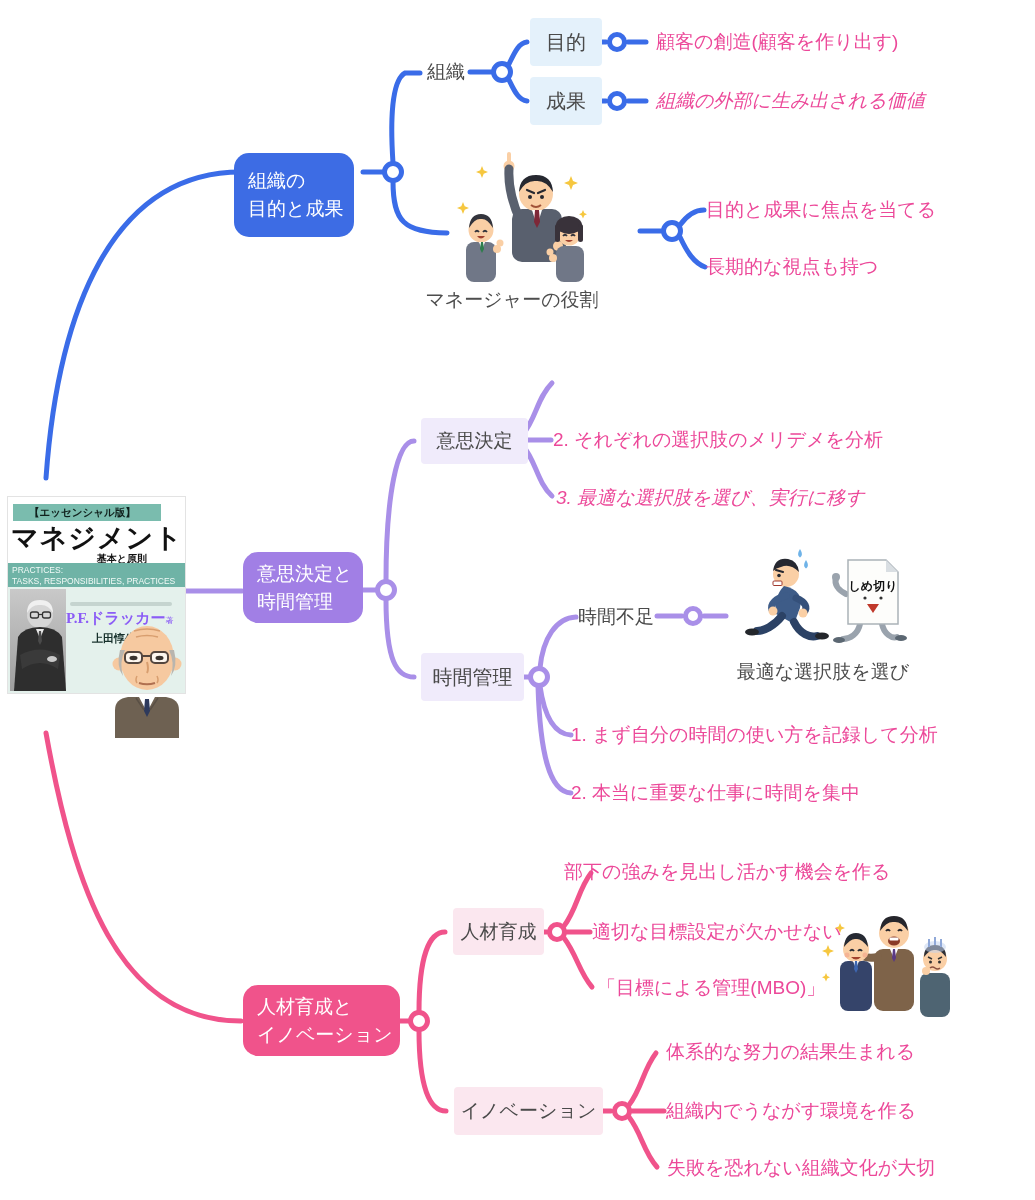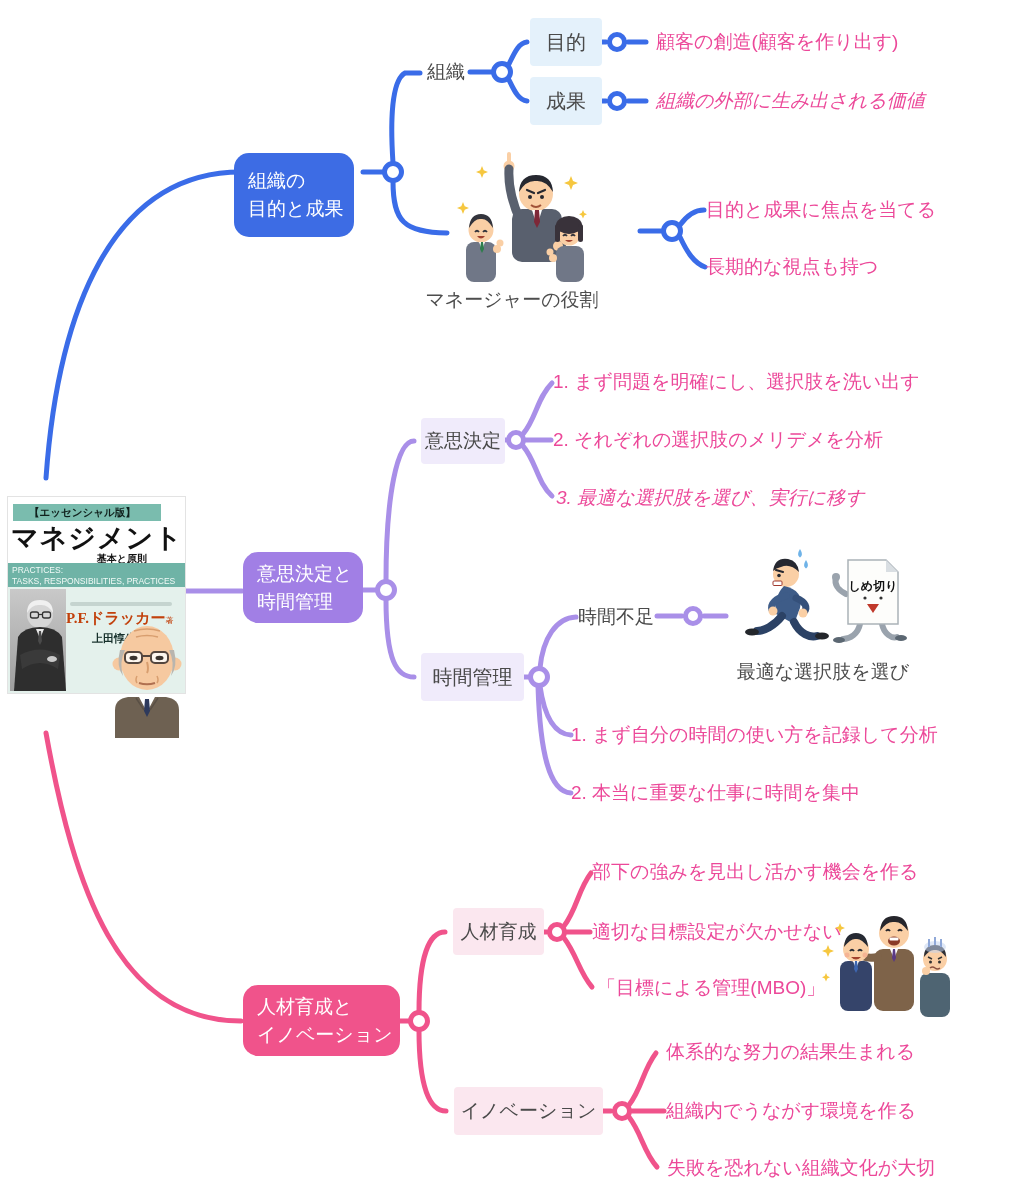--- a/index.html
+++ b/index.html
@@ -26,21 +26,21 @@
   .cover .edition{position:absolute;left:5px;top:7px;width:148px;height:17px;background:#7ABCAE;
                   color:#10201C;font-size:10.5px;font-weight:bold;line-height:17px;padding-left:16px;box-sizing:border-box;}
   .cover .title{position:absolute;left:3px;top:23px;font-family:"Liberation Serif","DejaVu Serif",serif;
                 font-size:27px;font-weight:bold;color:#111;letter-spacing:1px;white-space:nowrap;}
   .cover .subtitle{position:absolute;right:38px;top:55px;font-size:10px;font-weight:bold;color:#111;}
   .cover .band{position:absolute;left:0;top:66px;width:100%;height:24px;background:#6FB3A6;
                color:#F2FAF7;font-size:8.5px;line-height:1.3;padding:2px 0 0 4px;box-sizing:border-box;}
   .cover .lower{position:absolute;left:0;top:90px;width:100%;height:106px;background:#E4F1EC;}
   .cover .fainttext{position:absolute;left:62px;top:15px;width:102px;height:4px;background:#C5D4CF;border-radius:2px;}
   .cover .author{position:absolute;left:58px;top:22px;font-family:"Liberation Serif","DejaVu Serif",serif;
-                 font-size:15px;font-weight:bold;color:#c2410c;white-space:nowrap;}
+                 font-size:15px;font-weight:bold;color:#8b5cf6;white-space:nowrap;}
   .cover .author .role{font-size:8px;font-weight:normal;}
   .cover .translator{position:absolute;left:84px;top:44px;font-family:"Liberation Serif","DejaVu Serif",serif;
                      font-size:11px;font-weight:bold;color:#16302B;white-space:nowrap;}
   .cover .translator .role{font-size:7px;font-weight:normal;}
 </style>
 </head>
 <body>
 
 <div id="stage">
 
@@ -225,22 +225,21 @@
       <circle cx="98" cy="106" r="3.5" fill="#FACFA5"></circle>
   </svg>
   <div class="caption" style="left:424px;top:287px;width:176px;">マネージャーの役割</div>
 
   <div class="leaf" style="left:706px;top:199px;">目的と成果に焦点を当てる</div>
   <div class="leaf" style="left:706px;top:256px;">長期的な視点も持つ</div>
 
   <div class="node-main purple" style="left:243px;top:552px;width:120px;height:71px;">意思決定と
 時間管理</div>
 
-  <div class="node-sub sub-purple" style="left:415px;top:418px;width:84px;height:46px;font-size:19px;">意思決定</div>
-  <div class="leaf" style="left:553px;top:371px;">1. まず問題を明確にし、選択肢を洗い出す</div>
+  <div class="node-sub sub-purple" style="left:415px;top:418px;width:107px;height:46px;font-size:19px;">意思決定</div>
   <div class="leaf" style="left:553px;top:429px;">2. それぞれの選択肢のメリデメを分析</div>
   <div class="leaf" style="left:556px;top:487px;font-style:italic;">3. 最適な選択肢を選び、実行に移す</div>
 
   <div class="node-sub sub-purple" style="left:415px;top:653px;width:103px;height:48px;">時間管理</div>
 
   <div class="plainlabel" style="left:578px;top:606px;">時間不足</div>
 
   <svg class="illus" style="left:736px;top:544px;" width="172" height="114" viewBox="0 0 172 114">
     <path d="M64,5 C66.5,9 66.5,12 64,13.5 C61.5,12 61.5,9 64,5 Z" fill="#6FB3E8"></path>
     <path d="M70,16 C72.5,20 72.5,23 70,24.5 C67.5,23 67.5,20 70,16 Z" fill="#6FB3E8"></path>
@@ -275,21 +274,21 @@
   </svg>
   <div class="caption" style="left:728px;top:659px;width:190px;">最適な選択肢を選び</div>
 
   <div class="leaf" style="left:571px;top:724px;">1. まず自分の時間の使い方を記録して分析</div>
   <div class="leaf" style="left:571px;top:782px;">2. 本当に重要な仕事に時間を集中</div>
 
   <div class="node-main pink" style="left:243px;top:985px;width:157px;height:71px;">人材育成と
 イノベーション</div>
 
   <div class="node-sub sub-pink" style="left:447px;top:908px;width:91px;height:47px;font-size:19px;">人材育成</div>
-  <div class="leaf" style="left:592px;top:861px;">部下の強みを見出し活かす機会を作る</div>
+  <div class="leaf" style="left:564px;top:861px;">部下の強みを見出し活かす機会を作る</div>
   <div class="leaf" style="left:592px;top:921px;">適切な目標設定が欠かせない</div>
   <div class="leaf" style="left:597px;top:977px;">「目標による管理(MBO)」</div>
 
   <svg class="illus" style="left:818px;top:903px;" width="140" height="132" viewBox="0 0 140 132">
     <g fill="#F6C73F">
       <path d="M10,42 L11.7,46.3 L16,48 L11.7,49.7 L10,54 L8.3,49.7 L4,48 L8.3,46.3 Z"></path>
       <path d="M22,20 L23.4,23.6 L27,25 L23.4,26.4 L22,30 L20.6,26.4 L17,25 L20.6,23.6 Z"></path>
       <path d="M8,70 L9.3,73 L12,74.3 L9.3,75.6 L8,78.6 L6.7,75.6 L4,74.3 L6.7,73 Z"></path>
     </g>
 

